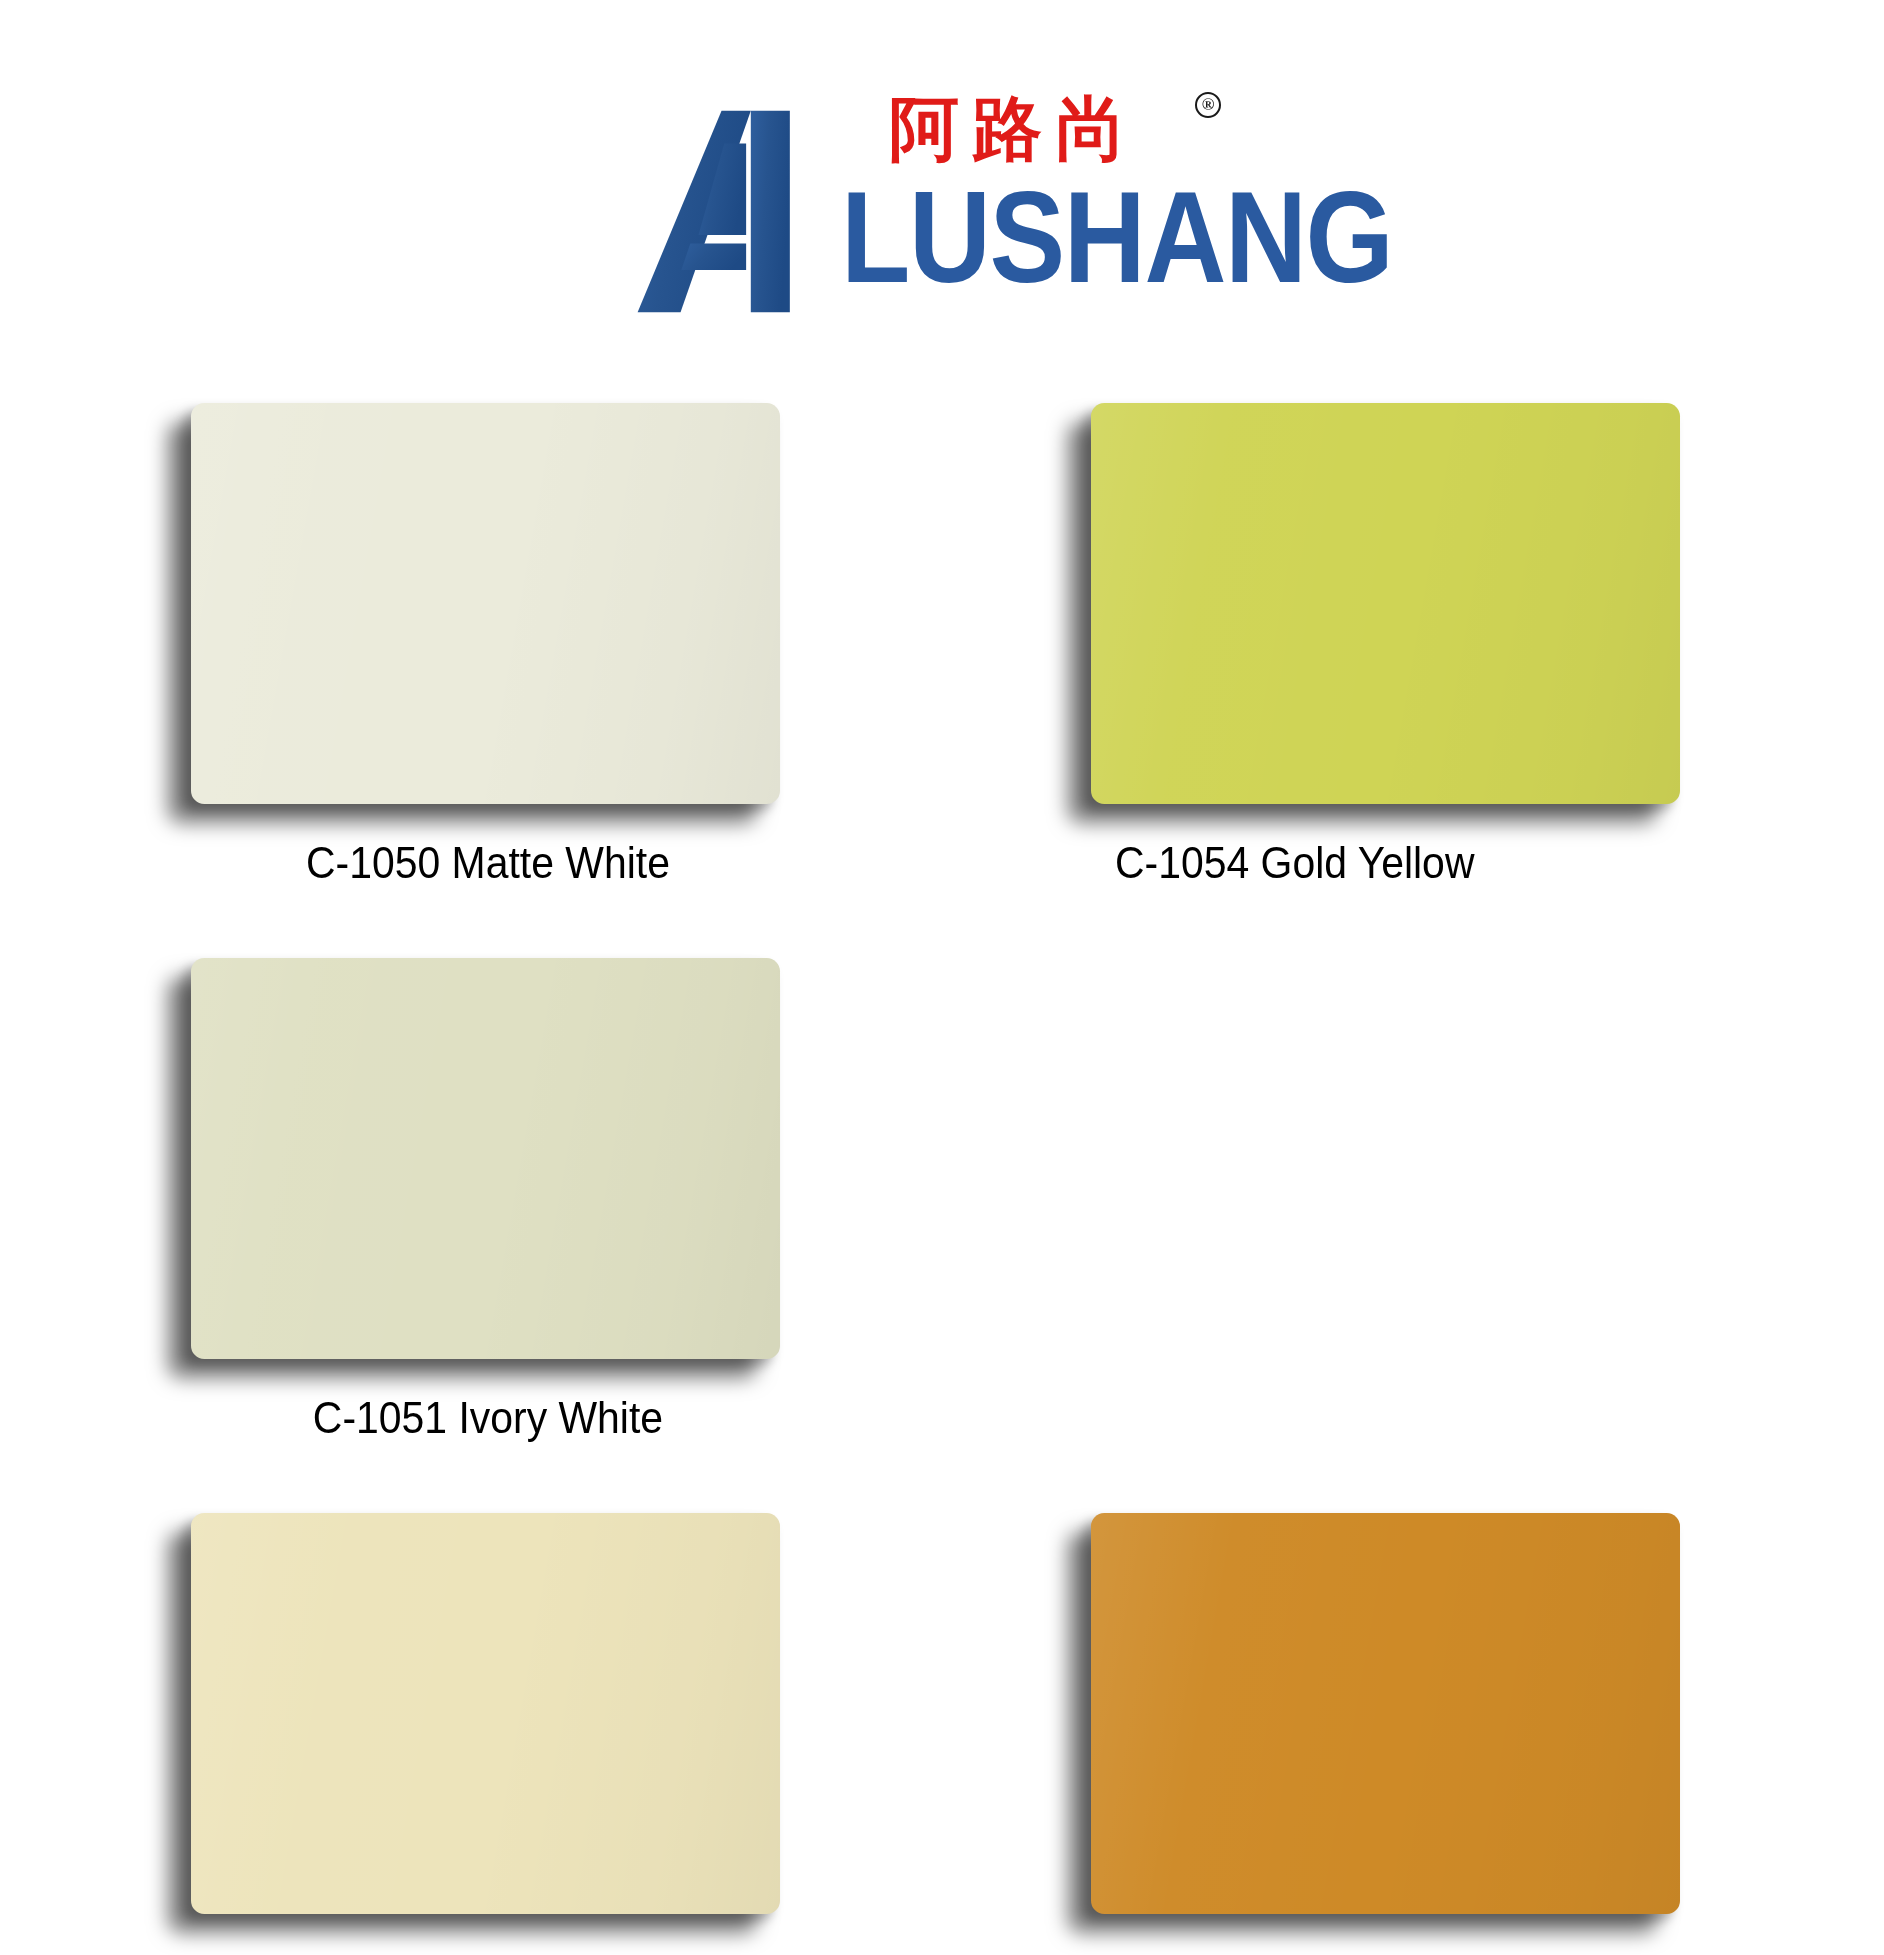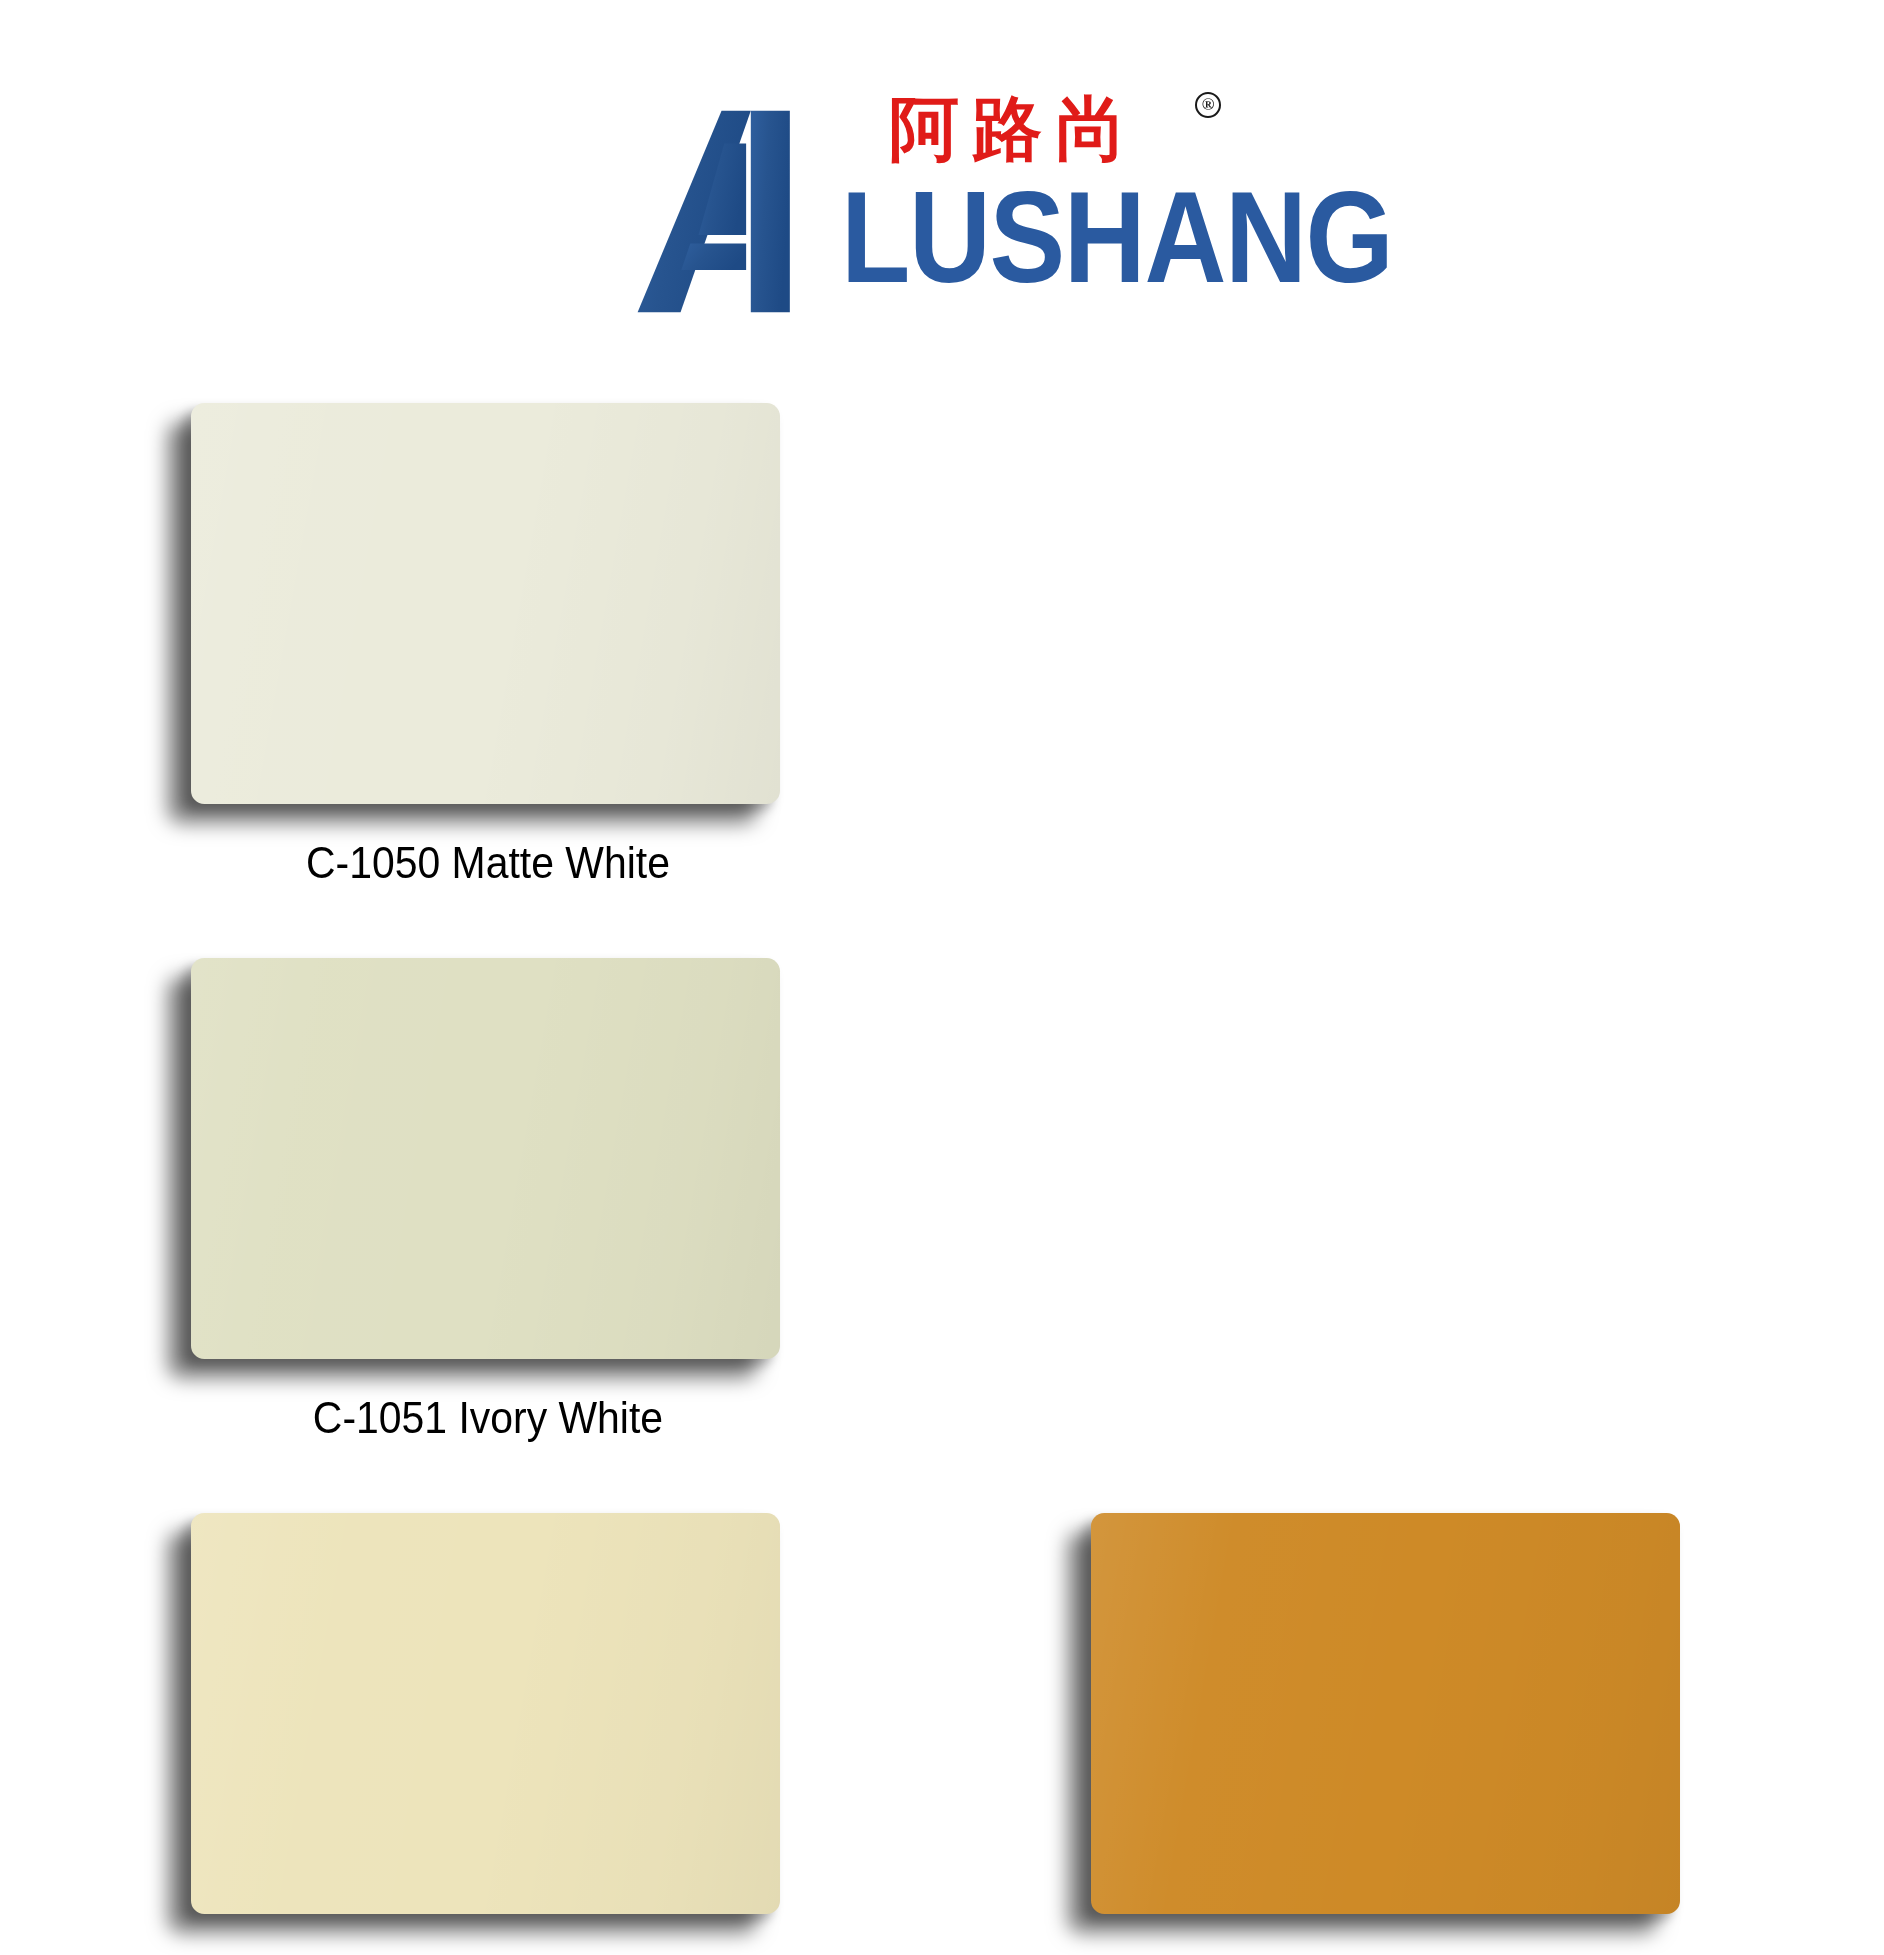--- a/index.html
+++ b/index.html
@@ -196,20 +196,24 @@
   <div class="swatch-cell col-left row-2">
     <div class="swatch-chip" style="background-color: rgb(223, 224, 195);"></div>
     <div class="swatch-label">C-1051 Ivory White</div>
   </div>
 
   <div class="swatch-cell col-left row-3">
     <div class="swatch-chip" style="background-color: rgb(237, 228, 187);"></div>
     <div class="swatch-label">C-1052 Beige</div>
   </div>
 
+  <div class="swatch-cell col-right row-1">
+    <div class="swatch-chip" style="background-color: rgb(207, 212, 85);"></div>
+    <div class="swatch-label">C-1054 Gold Yellow</div>
+  </div>
 
 
   <div class="swatch-cell col-right row-3">
     <div class="swatch-chip" style="background-color: rgb(206, 138, 39);"></div>
     <div class="swatch-label">C-1056 Saffron Yellow</div>
   </div>
 
 </div>
 
 

